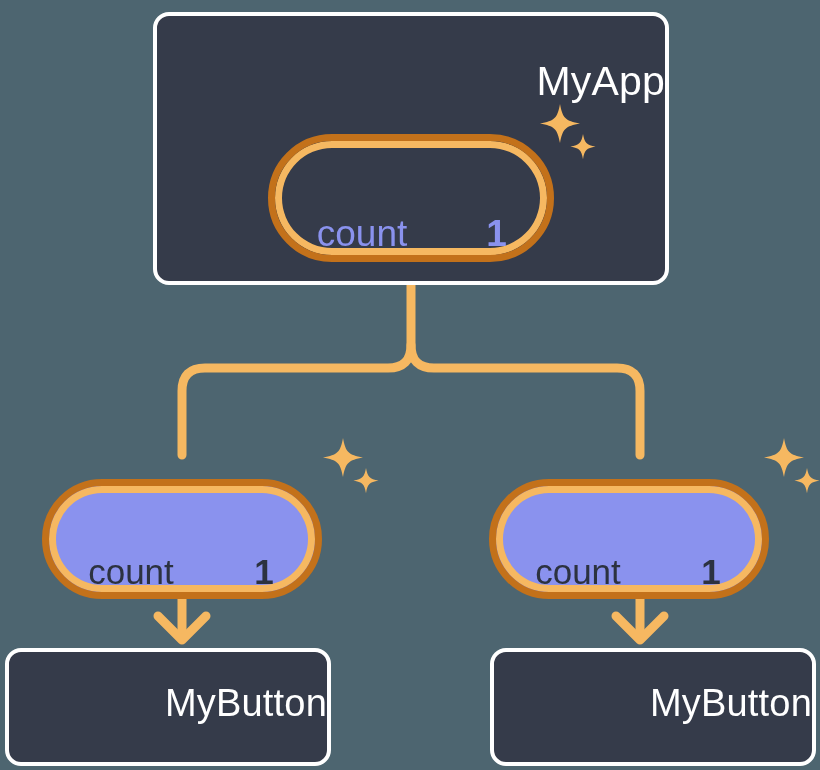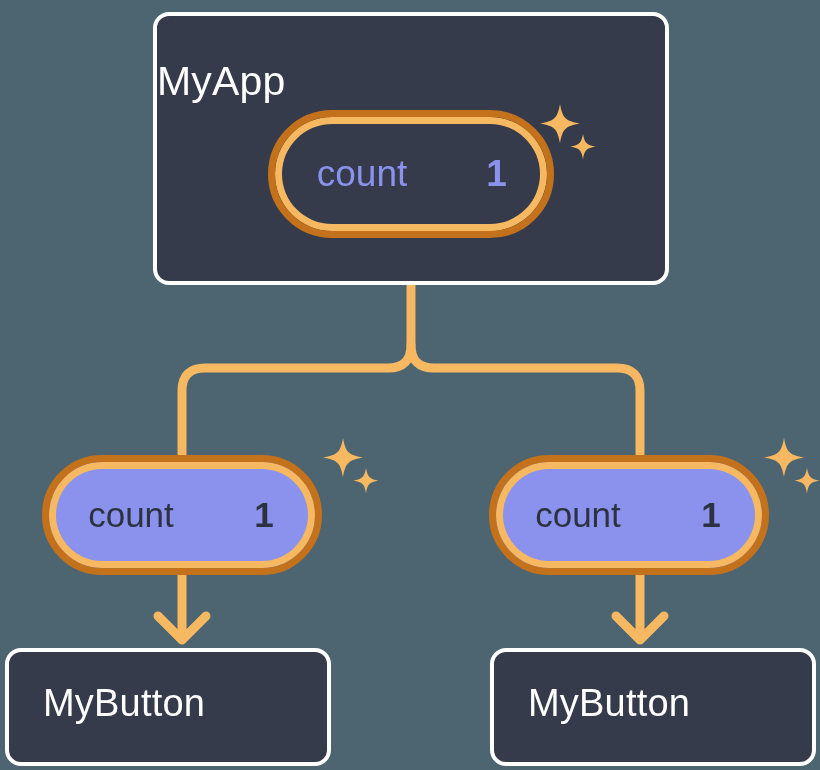--- a/index.html
+++ b/index.html
@@ -24,21 +24,21 @@
     position: absolute;
     box-sizing: border-box;
     background: #353b4a;
     border: 4px solid #ffffff;
     border-radius: 16px;
   }
   .node-title {
     position: absolute;
     left: 0;
     right: 0;
-    text-align: left;
+    text-align: right;
     color: #ffffff;
     font-weight: 400;
     letter-spacing: 0.2px;
     white-space: nowrap;
   }
 
   #myapp-box {
     left: 153px;
     top: 12px;
     width: 516px;
@@ -65,26 +65,27 @@
     top: 30px;
     font-size: 38px;
     padding-left: 34px;
   }
 
   
   .pill {
     position: absolute;
     box-sizing: border-box;
     display: flex;
-    align-items: center;
+    align-items: flex-end;
     border-radius: 999px;
     
     border: 7px solid #c3711a;
     box-shadow: inset 0 0 0 7px #f6b861;
     overflow: hidden;
+    margin-top: 24px;
   }
   .pill-label,
   .pill-value {
     display: flex;
     align-items: center;
     justify-content: center;
     box-sizing: border-box;
     white-space: nowrap;
   }
 

